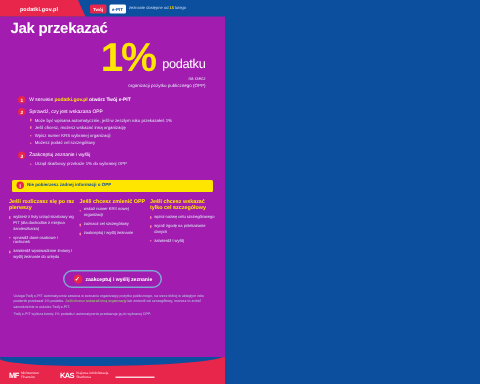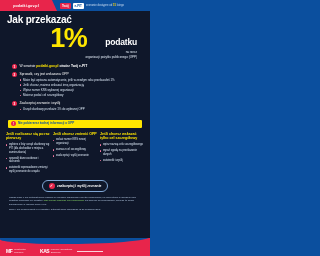--- a/index.html
+++ b/index.html
@@ -4,21 +4,21 @@
 <style>
   * { margin:0; padding:0; box-sizing:border-box; }
   html,body { width:150px; height:256px; }
   body {
     font-family:"Liberation Sans", sans-serif;
     background:#0b4f9e;
     color:#ffffff;
     overflow:hidden;
     position:relative;
   }
-  .page { width:150px; height:256px; position:relative; background:#0f172a; }
+  .page { width:150px; height:256px; position:relative; background:#a21caf; }
 
   
   .topbar {
     height:11px; width:100%;
     background:#0b4f9e;
     display:flex; align-items:center;
     position:relative;
   }
   .brand-badge {
     background:#e8254b;
@@ -46,21 +46,21 @@
   .hero { padding:4px 7px 2px 7px; }
   .hero-title {
     font-size:10px; font-weight:bold; color:#ffffff;
     letter-spacing:-.2px; line-height:1.05;
   }
   .hero-big {
     display:flex; align-items:flex-end; justify-content:flex-end;
     padding-right:6px; margin-top:1px;
   }
   .pct { font-size:27px; font-weight:bold; color:#ffe600; line-height:.85; letter-spacing:-1.5px;}
-  .pct-word { font-size:8.5px; font-weight:bold; color:#fff; margin:0 0 2px 19px; letter-spacing:-.2px;}
+  .pct-word { font-size:8.5px; font-weight:normal; color:#fff; margin:0 0 2px 5px; letter-spacing:-.2px;}
   .hero-sub { text-align:right; padding-right:6px; margin-top:1px; }
   .hero-sub div { font-size:3px; color:#e3ecf7; line-height:1.45; }
 
   
   .steps { padding:3px 9px 2px 12px; }
   .step { display:flex; gap:2.5px; margin-bottom:2.5px; align-items:flex-start; }
   .step-num {
     flex:0 0 auto; width:5px; height:5px; border-radius:50%;
     background:#e8254b; color:#fff; font-size:3.2px; font-weight:bold;
     display:flex; align-items:center; justify-content:center; margin-top:.3px;

